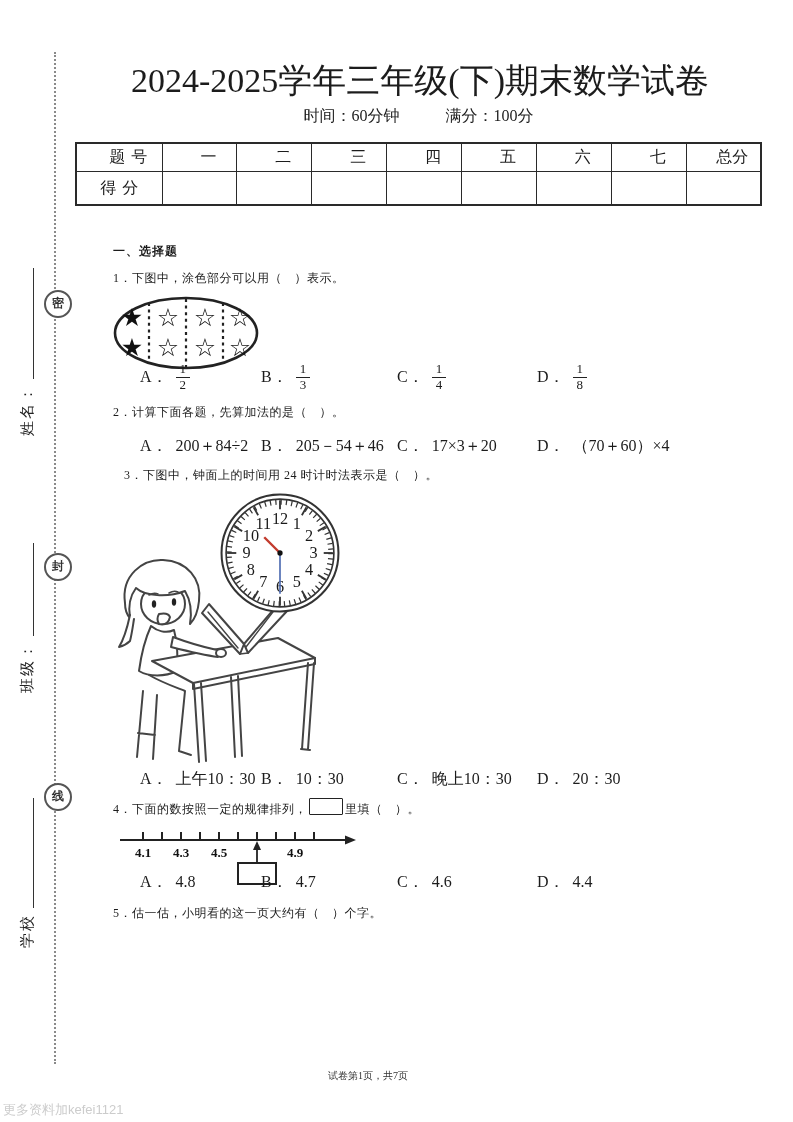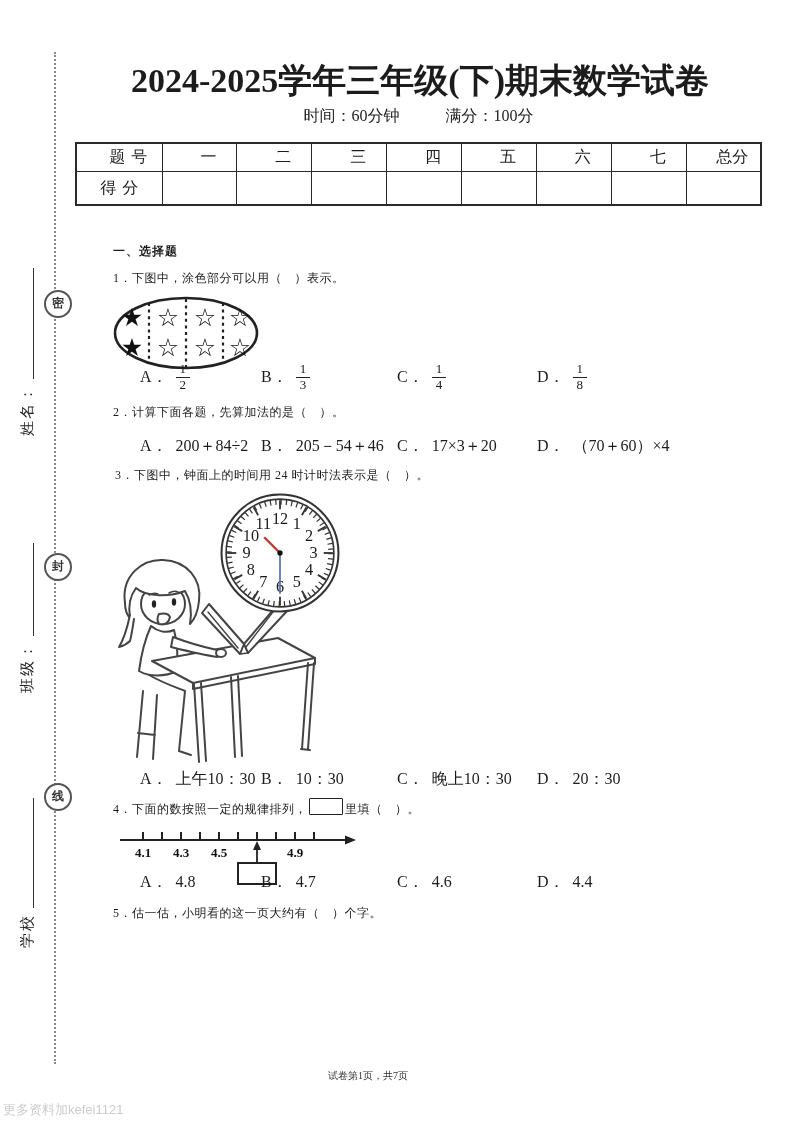--- a/index.html
+++ b/index.html
@@ -17,21 +17,21 @@
     left:44px;z-index:3;font-weight:bold;
   }
   .side-field{
     height:20px;display:flex;align-items:flex-end;
     transform:rotate(-90deg);font-size:15px;color:#222;white-space:nowrap;
   }
   .side-field .lbl{letter-spacing:2px;padding-right:6px;}
   .side-field .blank{flex:1;border-bottom:1.5px solid #333;margin-bottom:3px;}
 
   
-  .title{left:75px;top:58px;width:690px;text-align:center;font-size:34px;font-weight:bold;letter-spacing:0px;}
+  .title{left:75px;top:58px;width:690px;text-align:center;font-size:34px;font-weight:normal;letter-spacing:0px;}
   .meta{left:75px;top:106px;width:687px;text-align:center;font-size:16px;}
   .meta .m2{margin-left:42px;}
 
   
   table.score{left:75px;top:142px;border-collapse:collapse;table-layout:fixed;width:687px;}
   table.score td{border:1.5px solid #2a2a2a;text-align:center;font-size:16px;padding:0;}
   table.score{border:2.5px solid #2a2a2a;}
   table.score tr.r1 td{height:27px;padding-left:18px;}
   table.score tr.r2 td{height:32px;}
   td.rowhead{letter-spacing:6px;text-indent:6px;}
@@ -179,21 +179,21 @@
 </div>
 
 <div class="abs qtext" style="left:113px;top:404px;">2．计算下面各题，先算加法的是（　）。</div>
 <div class="abs opt-row" style="top:436px;">
   <span class="opt optA"><span class="olabel">A．</span><span>200＋84÷2</span></span>
   <span class="opt optB"><span class="olabel">B．</span><span>205－54＋46</span></span>
   <span class="opt optC"><span class="olabel">C．</span><span>17×3＋20</span></span>
   <span class="opt optD"><span class="olabel">D．</span><span>（70＋60）×4</span></span>
 </div>
 
-<div class="abs qtext" style="left:115px;top:467px;">3．下图中，钟面上的时间用 24 时计时法表示是（　）。</div>
+<div class="abs qtext" style="left:124px;top:467px;">3．下图中，钟面上的时间用 24 时计时法表示是（　）。</div>
 
 <svg class="abs" style="left:105px;top:551px;" width="215" height="213" viewBox="0 0 215 213" fill="none" stroke="#444" stroke-width="2" stroke-linecap="round" stroke-linejoin="round">
 
   <path d="M38,140 L32,206 M52,144 L48,208 M33,182 L50,184"></path>
 
   <path d="M44,124 C58,132 70,136 80,140 L74,200 L86,204"></path>
 
   <path d="M46,75 C40,88 36,105 34,120 C44,126 60,126 72,120 C73,106 72,90 69,79 C61,83 52,80 46,75 Z" fill="#fff"></path>
 
   <ellipse cx="58" cy="53" rx="22" ry="20" fill="#fff"></ellipse>

